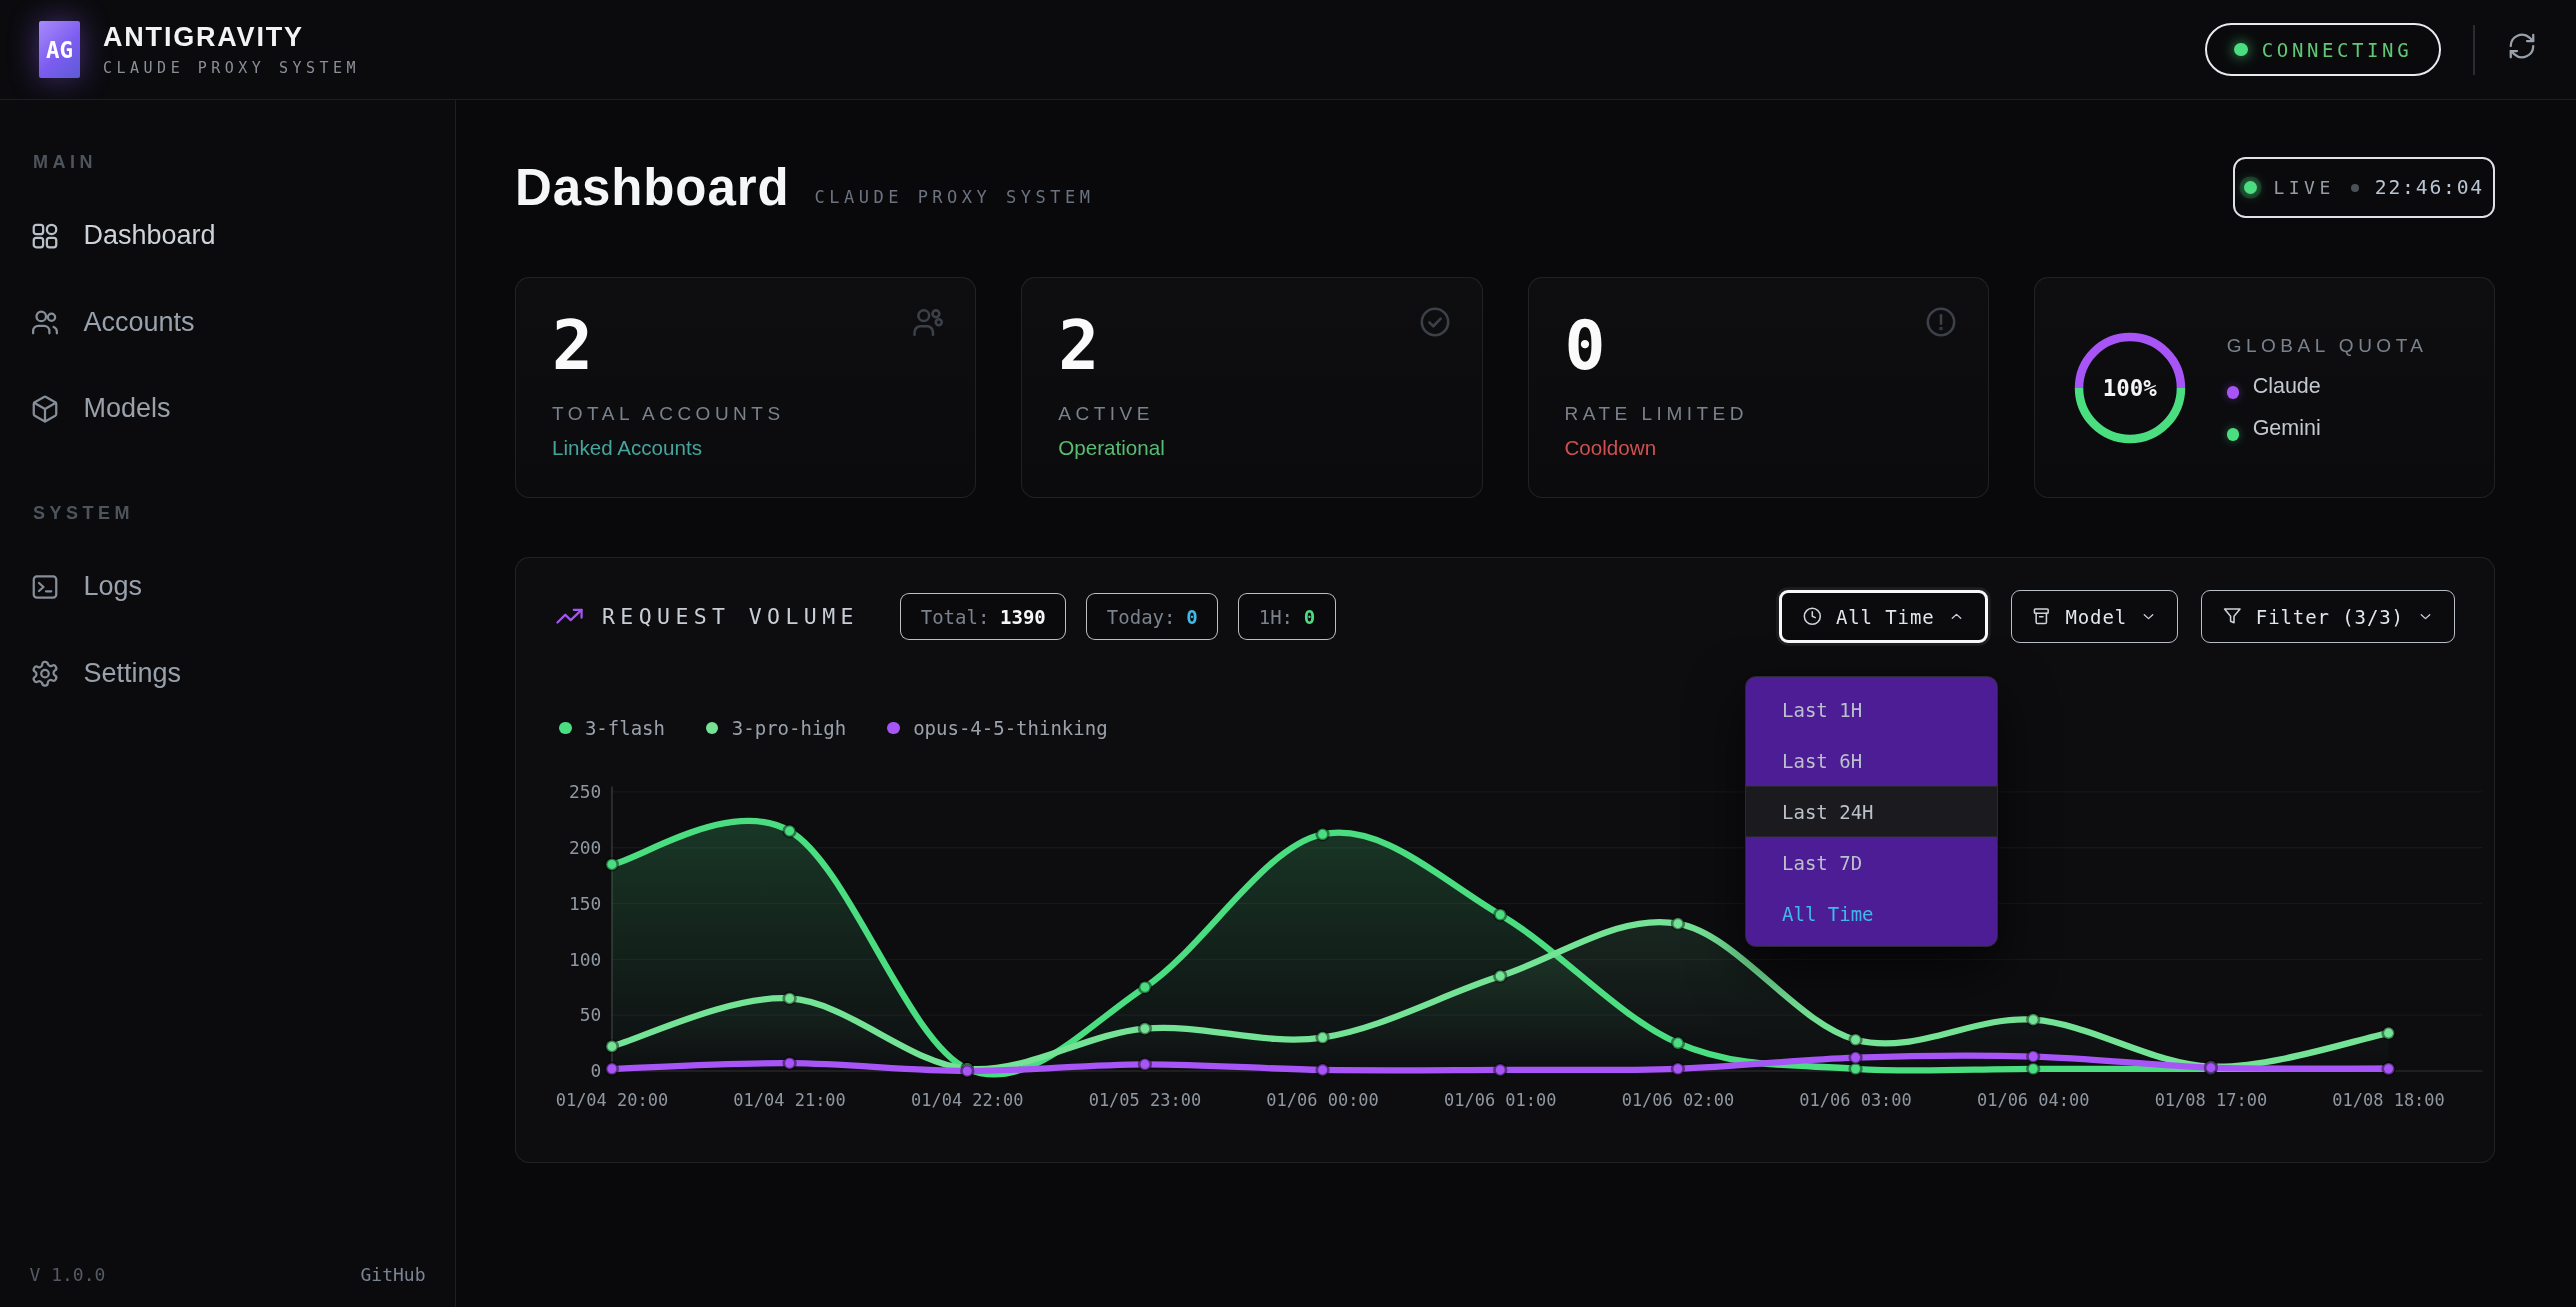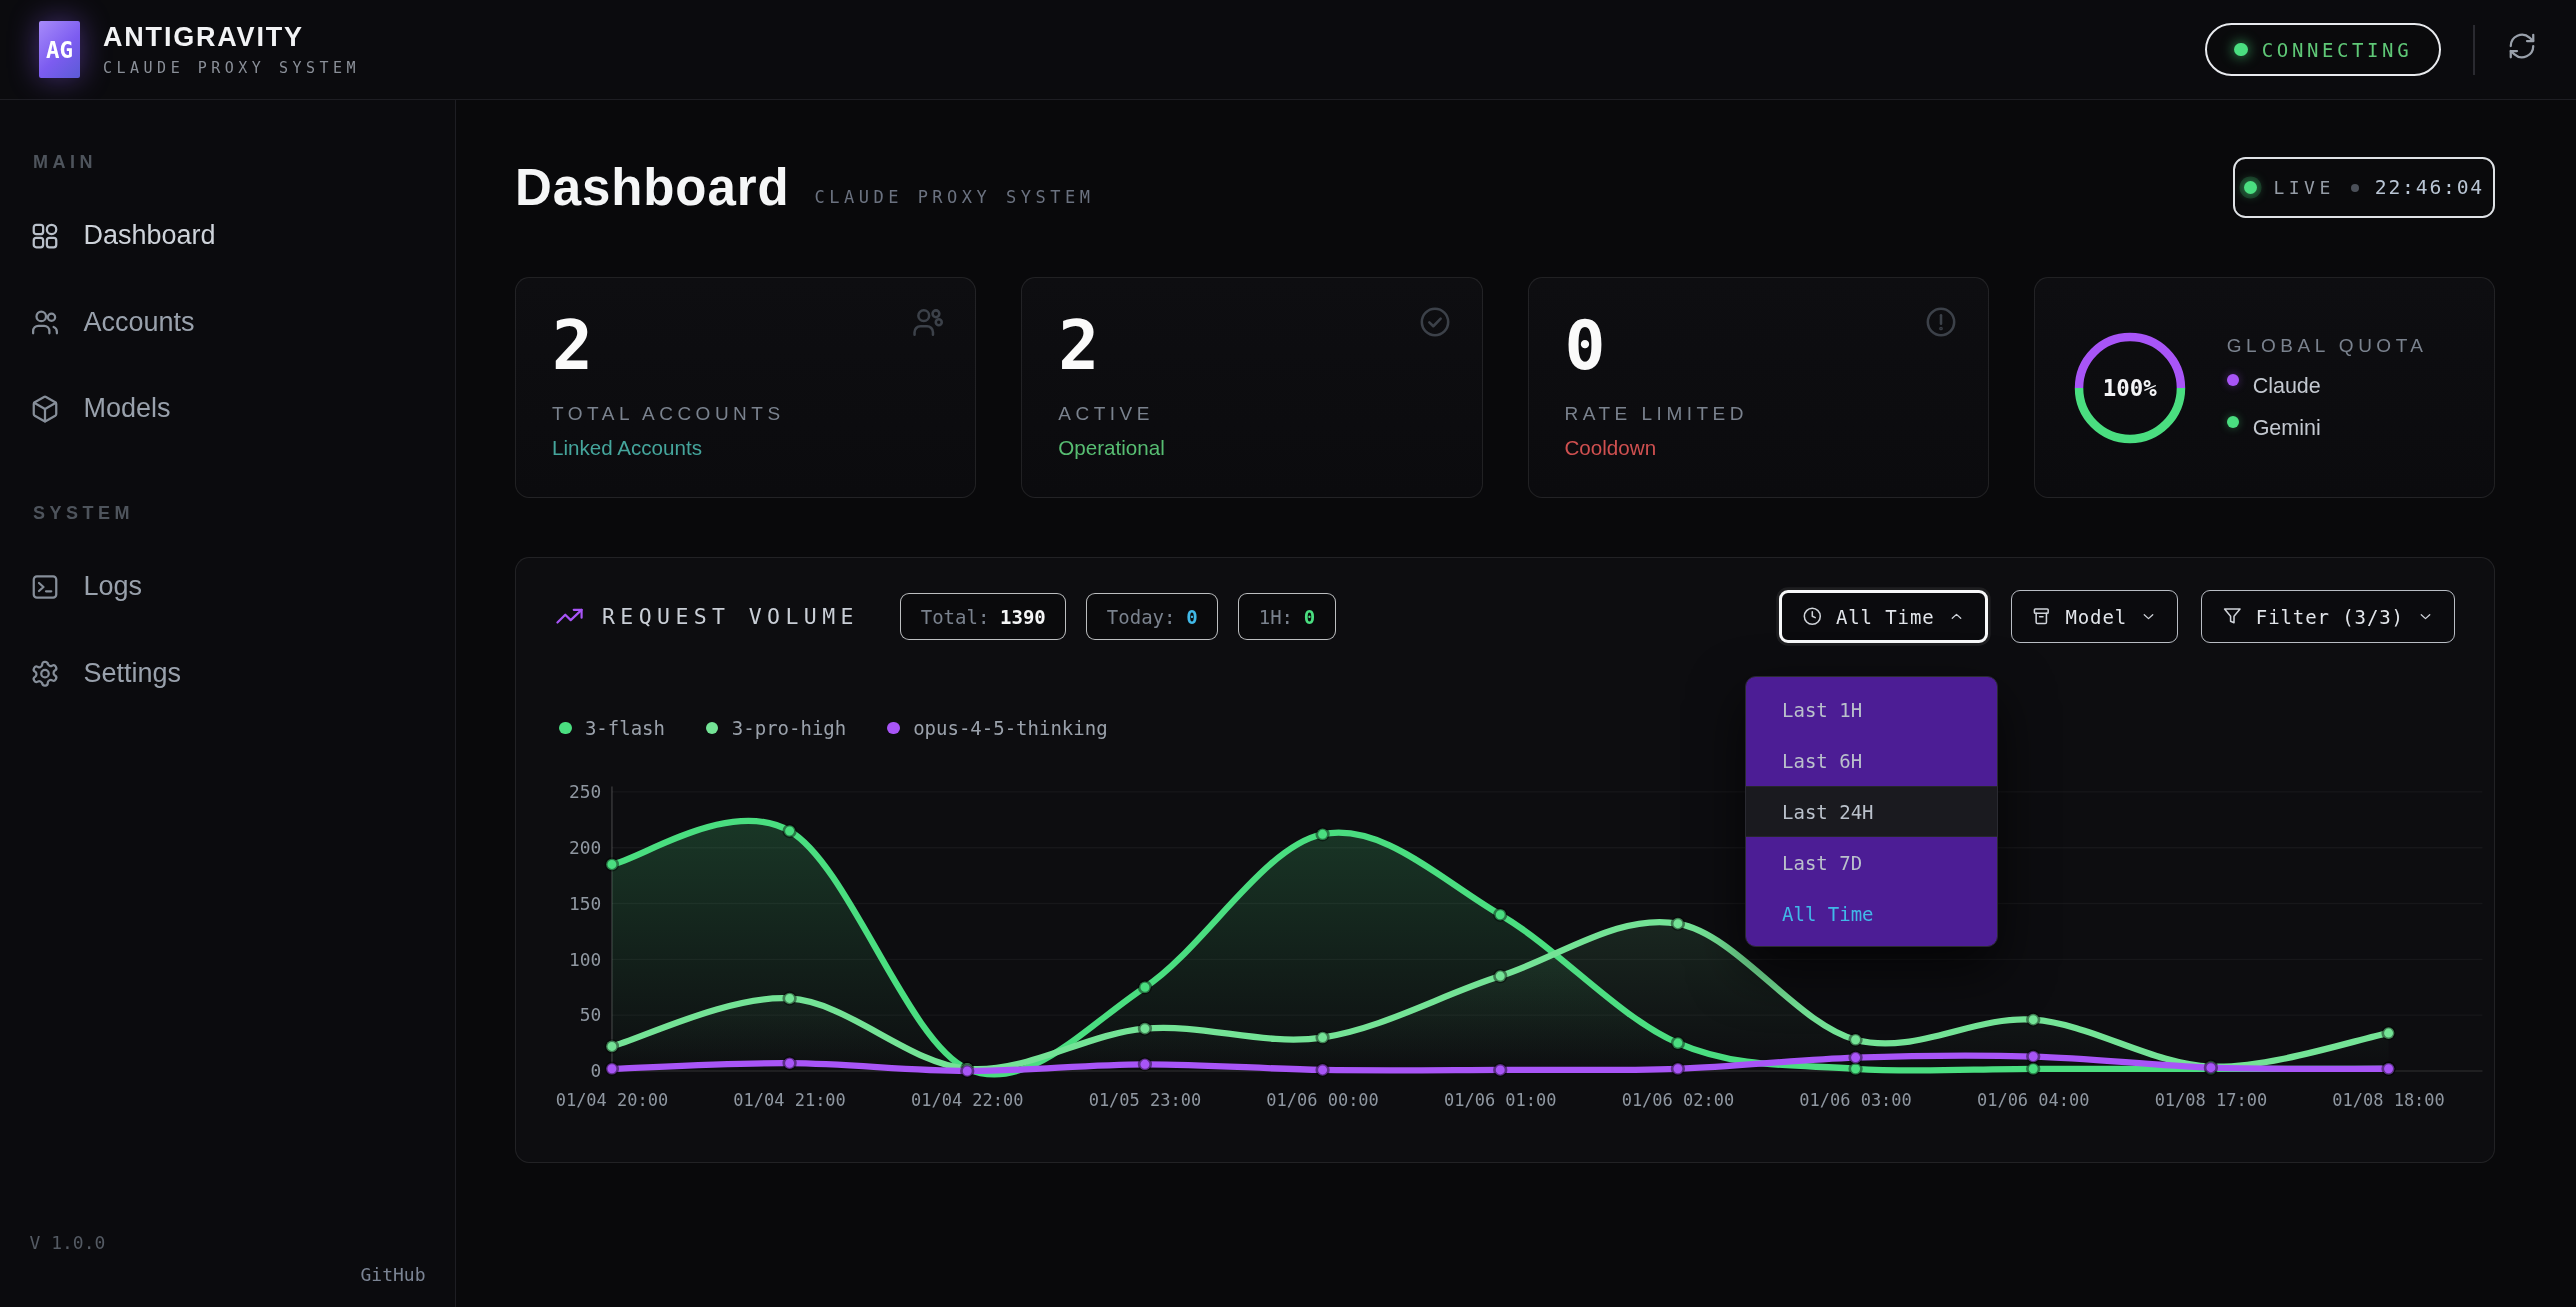--- a/index.html
+++ b/index.html
@@ -48,21 +48,21 @@
   .side-section { margin-bottom:66px; }
   .side-label { font-size:18px; font-weight:bold; letter-spacing:4.5px; color:#4e545c; margin:0 0 34px 3.6px; }
   .side-item { display:flex; align-items:center; gap:24px; height:57px; margin-bottom:29.5px;
     color:#99a1ac; cursor:pointer; border-radius:10.7px; }
   .side-item .icn { font-size:30px; display:flex; color:#868e99; }
   .side-item .lbl { font-size:27px; }
   .side-item.active { color:#ced3da; }
   .side-item.active .icn { color:#b9c0ca; }
   .side-footer { position:absolute; left:29.5px; right:29.5px; bottom:23px;
     display:flex; justify-content:space-between; font-size:18px; color:#545a63; }
-  .side-footer .gh { color:#7b8494; cursor:pointer;margin-top:32px; }
+  .side-footer .gh { color:#7b8494; cursor:pointer; }
 
   .main { flex:1; padding:57px 81px 0 59px; }
 
   
   .page-header { display:flex; align-items:center; }
   .page-title { font-size:51px; font-weight:bold; color:#f5f6f7; letter-spacing:0.9px; }
   .page-sub { font-size:17px; letter-spacing:4.5px; color:#6b7280; margin-left:25px; margin-top:19.7px; }
   .live-badge { margin-left:auto; display:flex; align-items:center; gap:16px;
     border:2.2px solid #dfe2e6; border-radius:12.5px; padding:17px 9px; background:#0a0a0c; }
   .live-dot { width:13.4px; height:13.4px; border-radius:50%; background:#4ade80;
@@ -82,21 +82,21 @@
   .card-label { margin-top:21.5px; font-size:19px; letter-spacing:4.5px; color:#7a828e; }
   .card-sub { margin-top:11.6px; font-size:20.6px; }
   .card-icon { position:absolute; top:27px; right:30px; font-size:34px; color:#3c4149; display:flex; }
 
   .quota-card { display:flex; align-items:center; gap:38px; }
   .ring-wrap { position:relative; width:118px; height:118px; flex:0 0 auto; }
   .ring-wrap svg { position:absolute; inset:0; }
   .ring-pct { position:absolute; inset:0; display:flex; align-items:center; justify-content:center;
     font-size:22.4px; font-weight:bold; color:#f4f5f7; }
   .quota-right .card-label { margin-top:0; }
-  .quota-row { display:flex; align-items:flex-start; gap:13.4px; margin-top:17px; }
+  .quota-row { display:flex; align-items:flex-end; gap:13.4px; margin-top:17px; }
   .quota-dot { width:12.5px; height:12.5px; border-radius:50%; }
   .quota-name { font-size:21.5px; color:#c3c8d0; }
 
   
   .chart-panel {
     margin-top:59px; height:606px; position:relative;
     border:1.3px solid rgba(255,255,255,.09); border-radius:14.3px; background:#0d0d10;
   }
   .panel-header { position:absolute; top:32px; left:39px; right:39px;
     display:flex; align-items:center; gap:21.5px; }

